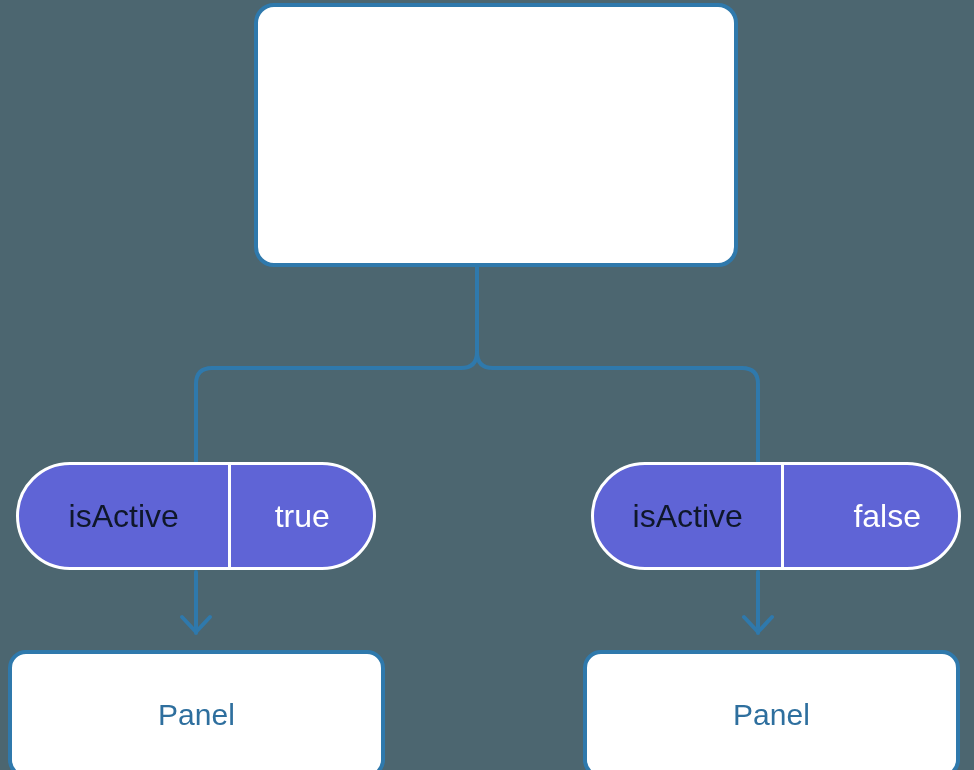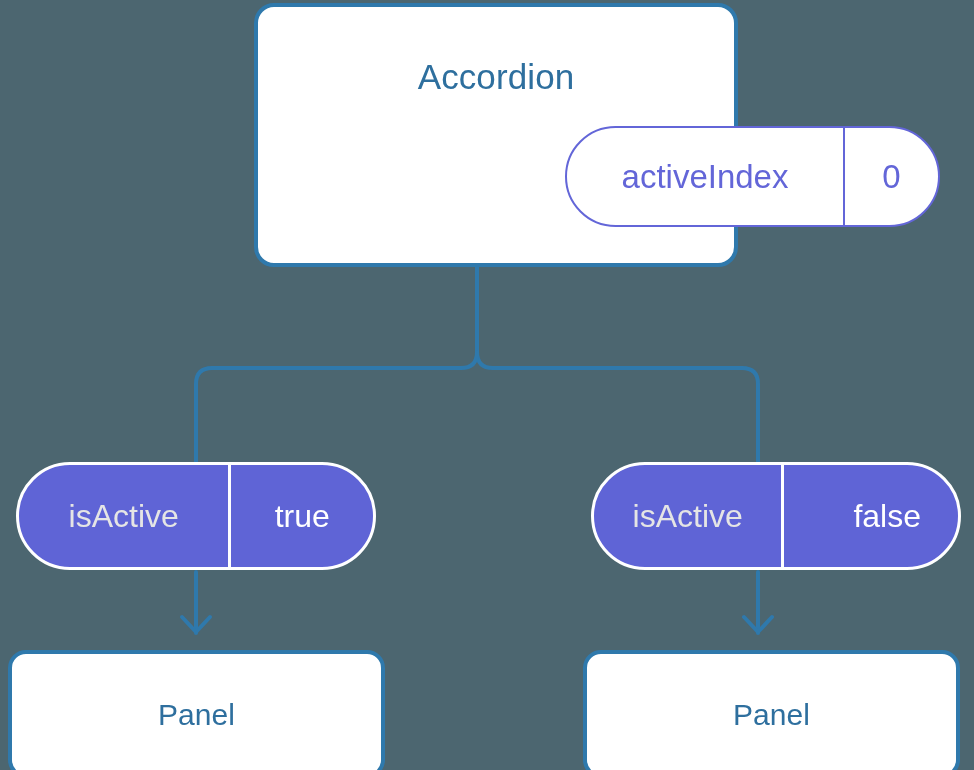--- a/index.html
+++ b/index.html
@@ -94,21 +94,21 @@
   .pill.pill-outline .pill-val {
     color: #6366d8;
   }
 
   
   .pill.pill-filled {
     background: #5f64d6;
     border: 3px solid #ffffff;
   }
   .pill.pill-filled .pill-key {
-    color: #e5e5e5;
+    color: #0f172a;
     border-right: 3px solid #ffffff;
   }
   .pill.pill-filled .pill-val {
     color: #ffffff;
   }
 
   
   #pill-active-index {
     left: 307px;
     top: 119px;
@@ -183,26 +183,21 @@
       <path d="M 182 617 L 196 632 L 210 617" fill="none" stroke="#2f79ac" stroke-width="4" stroke-linecap="round" stroke-linejoin="round"></path>
     </g>
 
     <g>
       <line x1="758" y1="572" x2="758" y2="633" stroke="#2f79ac" stroke-width="4" stroke-linecap="round"></line>
       <path d="M 744 617 L 758 632 L 772 617" fill="none" stroke="#2f79ac" stroke-width="4" stroke-linecap="round" stroke-linejoin="round"></path>
     </g>
   </svg>
 
   <div class="node-box" id="accordion-node">
-    <div class="node-title" id="accordion-title">Accordion</div>
-
-    <div class="pill pill-outline" id="pill-active-index">
-      <span class="pill-key">activeIndex</span>
-      <span class="pill-val">0</span>
-    </div>
+
   </div>
 
   <div class="pill pill-filled" id="pill-is-active-left">
     <span class="pill-key">isActive</span>
     <span class="pill-val">true</span>
   </div>
 
   <div class="node-box" id="panel-node-left">
     <div class="node-title panel-title">Panel</div>
   </div>

